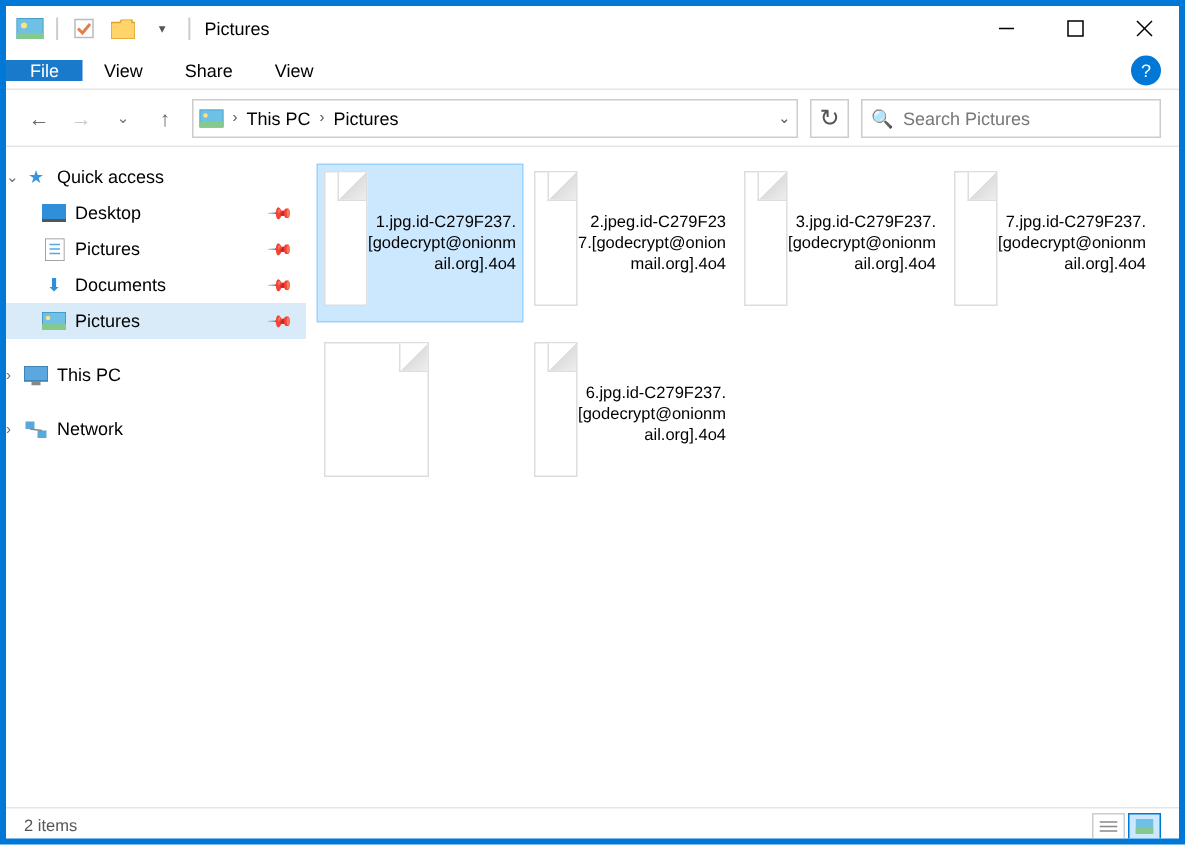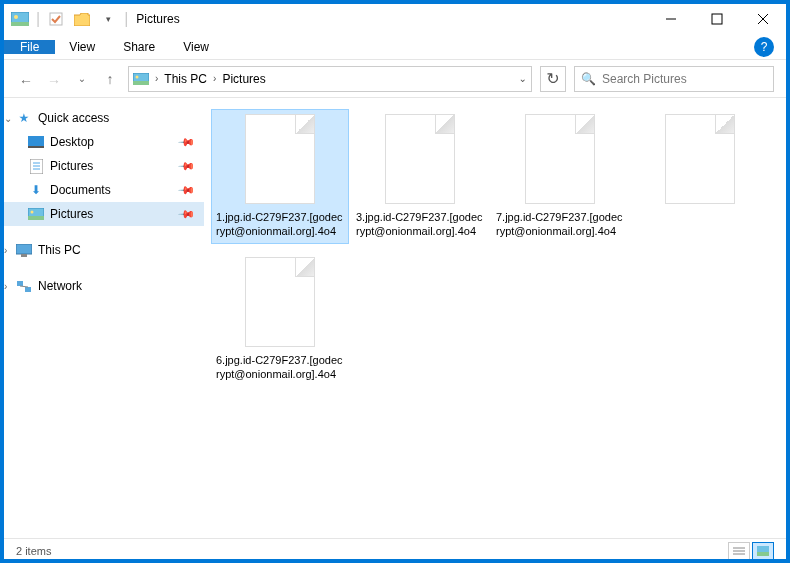--- a/index.html
+++ b/index.html
@@ -26,21 +26,21 @@
 .search-wrap { width: 200px; height: 26px; border: 1px solid #ccc; display: flex; align-items: center; padding: 0 6px; gap: 6px; color: #777; font-size: 12px; }
 .main { display: flex; height: 440px; }
 .sidebar { width: 200px; padding: 8px 0; }
 .sb-item { display: flex; align-items: center; padding: 4px 10px 4px 24px; font-size: 12px; gap: 6px; position: relative; }
 .sb-item.header { padding-left: 12px; font-size: 12px; }
 .sb-item.selected { background: #d9eaf8; }
 .pin { margin-left: auto; color: #888; font-size: 11px; transform: rotate(45deg); }
 .sb-icon { width: 16px; height: 16px; display: inline-flex; align-items: center; justify-content: center; }
 .content { flex: 1; padding: 12px 8px; }
 .file-grid { display: grid; grid-template-columns: repeat(4, 136px); gap: 10px 4px; }
-.file-item { display: flex; flex-direction: column; align-items: center; text-align: left; padding: 4px; }
+.file-item { display: flex; flex-direction: row; align-items: center; text-align: right; padding: 4px; }
 .file-item.selected { background: #cce8ff; outline: 1px solid #99d1ff; }
 .file-thumb { width: 70px; height: 90px; background: #fff; border: 1px solid #ddd; position: relative; margin-bottom: 6px; }
 .file-thumb::before { content: ''; position: absolute; top: 0; right: 0; width: 18px; height: 18px; background: linear-gradient(135deg, #fff 0%, #fff 50%, #ddd 50%, #eee 100%); border-left: 1px solid #ddd; border-bottom: 1px solid #ddd; }
 .file-name { font-size: 11px; line-height: 1.3; word-break: break-all; max-width: 130px; }
 .statusbar { height: 24px; border-top: 1px solid #e5e5e5; display: flex; align-items: center; padding: 0 12px; font-size: 11px; color: #555; }
 .view-toggles { margin-left: auto; display: flex; gap: 2px; }
 .view-btn { width: 22px; height: 18px; border: 1px solid #ccc; display: flex; align-items: center; justify-content: center; font-size: 10px; }
 .view-btn.active { background: #cce8ff; border-color: #0078d7; }
 .svg-folder{width:16px;height:13px;}
 .expand-caret { position: absolute; left: 2px; color: #6b6b6b; font-size: 10px; }
@@ -200,20 +200,24 @@
   </div>
 
   <div class="content">
     <div class="file-grid">
       <div class="file-item selected">
         <div class="file-thumb"></div>
         <div class="file-name">1.jpg.id-C279F237.[godecrypt@onionmail.org].4o4</div>
       </div>
       <div class="file-item">
         <div class="file-thumb"></div>
+        <div class="file-name">2.jpeg.id-C279F237.[godecrypt@onionmail.org].4o4</div>
+      </div>
+      <div class="file-item">
+        <div class="file-thumb"></div>
         <div class="file-name">3.jpg.id-C279F237.[godecrypt@onionmail.org].4o4</div>
       </div>
       <div class="file-item">
         <div class="file-thumb"></div>
         <div class="file-name">7.jpg.id-C279F237.[godecrypt@onionmail.org].4o4</div>
       </div>
       <div class="file-item">
         <div class="file-thumb"></div>
       </div>
       <div class="file-item">

